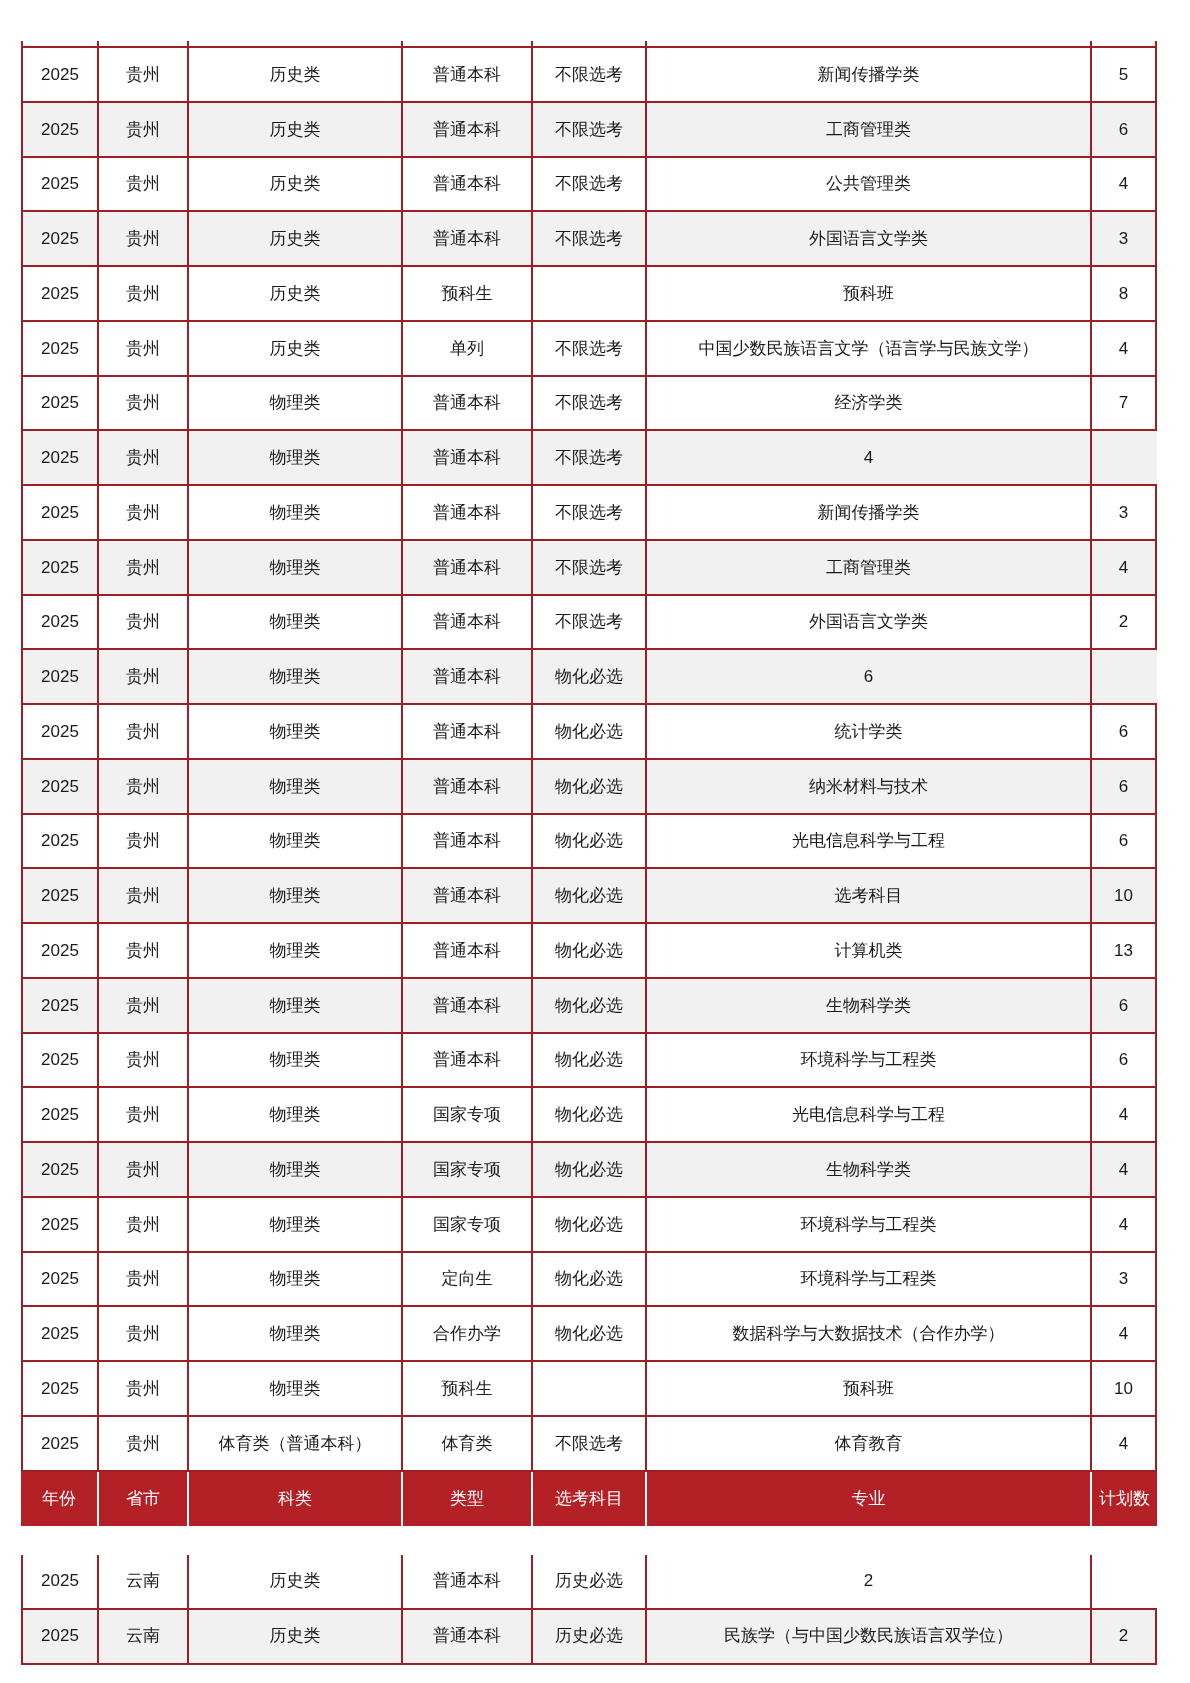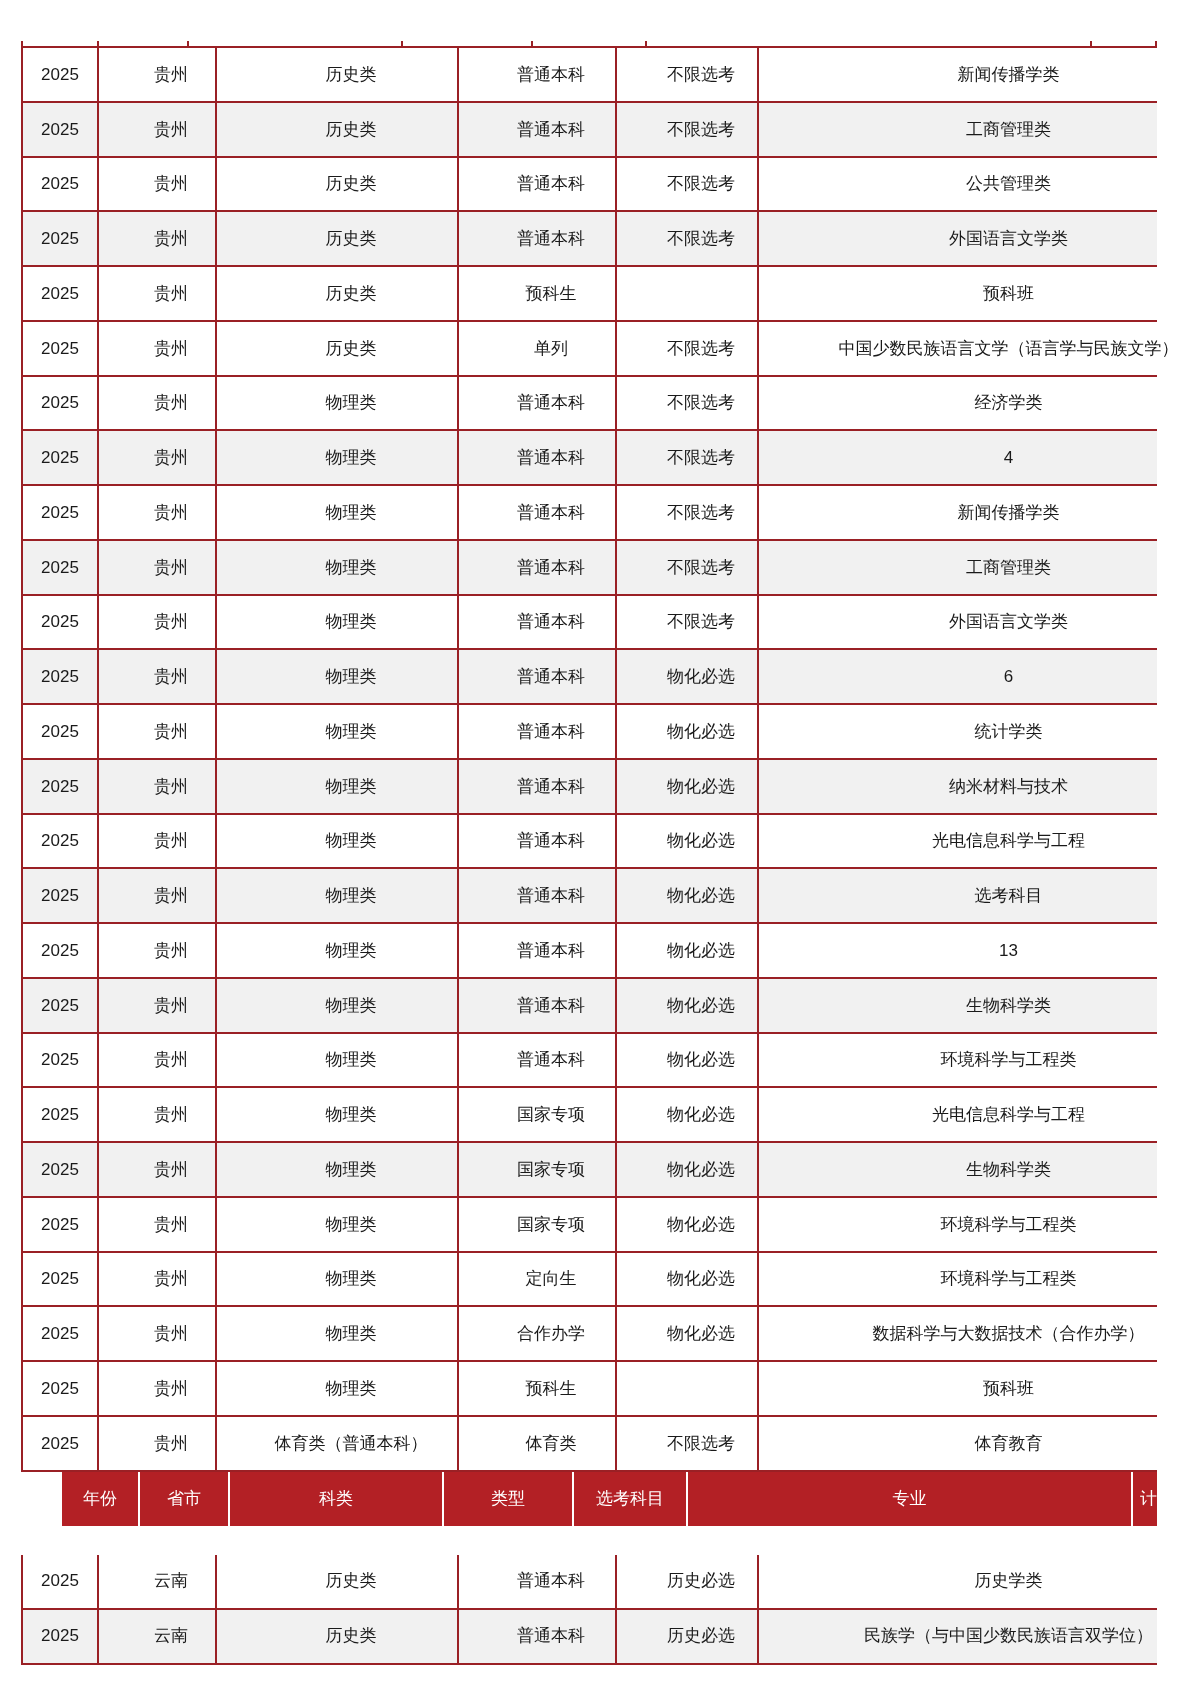--- a/index.html
+++ b/index.html
@@ -37,37 +37,35 @@
     line-height:1.25;
     padding:0 4px;
     border-right:2px solid var(--bd);
     overflow:hidden;
   }
   .grid > .c:first-child{border-left:2px solid var(--bd);}
   .row{
     box-sizing:border-box;
     border-bottom:2px solid var(--bd);
     background:#ffffff;
-    gap:28px;
   }
   .row.shaded{background:var(--alt);}
   .rows-a .row{height:54.75px;}
   .rows-b .row{height:55px;}
   .stub-row{
     box-sizing:border-box;
     height:7px;
     border-bottom:2px solid var(--bd);
   }
   .stub-row > .c{border-right:2px solid var(--bd);}
   .stub-row > .c:first-child{border-left:2px solid var(--bd);}
   .hdr{
     box-sizing:border-box;
     height:54px;
     background:var(--hdr);
-    margin-left:41px;
   }
   .hdr > .c{
     color:var(--hdrtx);
     border-right:2px solid #ffffff;
     border-left:none;
   }
   .hdr > .c:first-child{border-left:none;}
   .hdr > .c:last-child{border-right:none;border-radius:18px;}
   .gap{height:29px;background:#ffffff;}
 </style>
@@ -228,20 +226,21 @@
         <div class="c">物化必选</div>
         <div class="c">选考科目</div>
         <div class="c">10</div>
       </div>
       <div class="row grid">
         <div class="c">2025</div>
         <div class="c">贵州</div>
         <div class="c">物理类</div>
         <div class="c">普通本科</div>
         <div class="c">物化必选</div>
+        <div class="c">计算机类</div>
         <div class="c">13</div>
       </div>
       <div class="row grid shaded">
         <div class="c">2025</div>
         <div class="c">贵州</div>
         <div class="c">物理类</div>
         <div class="c">普通本科</div>
         <div class="c">物化必选</div>
         <div class="c">生物科学类</div>
         <div class="c">6</div>
@@ -332,21 +331,20 @@
 
   <div class="gap"></div>
 
   <div class="rows-b">
       <div class="row grid">
         <div class="c">2025</div>
         <div class="c">云南</div>
         <div class="c">历史类</div>
         <div class="c">普通本科</div>
         <div class="c">历史必选</div>
-        <div class="c">历史学类</div>
         <div class="c">2</div>
       </div>
       <div class="row grid shaded">
         <div class="c">2025</div>
         <div class="c">云南</div>
         <div class="c">历史类</div>
         <div class="c">普通本科</div>
         <div class="c">历史必选</div>
         <div class="c">民族学（与中国少数民族语言双学位）</div>
         <div class="c">2</div>

